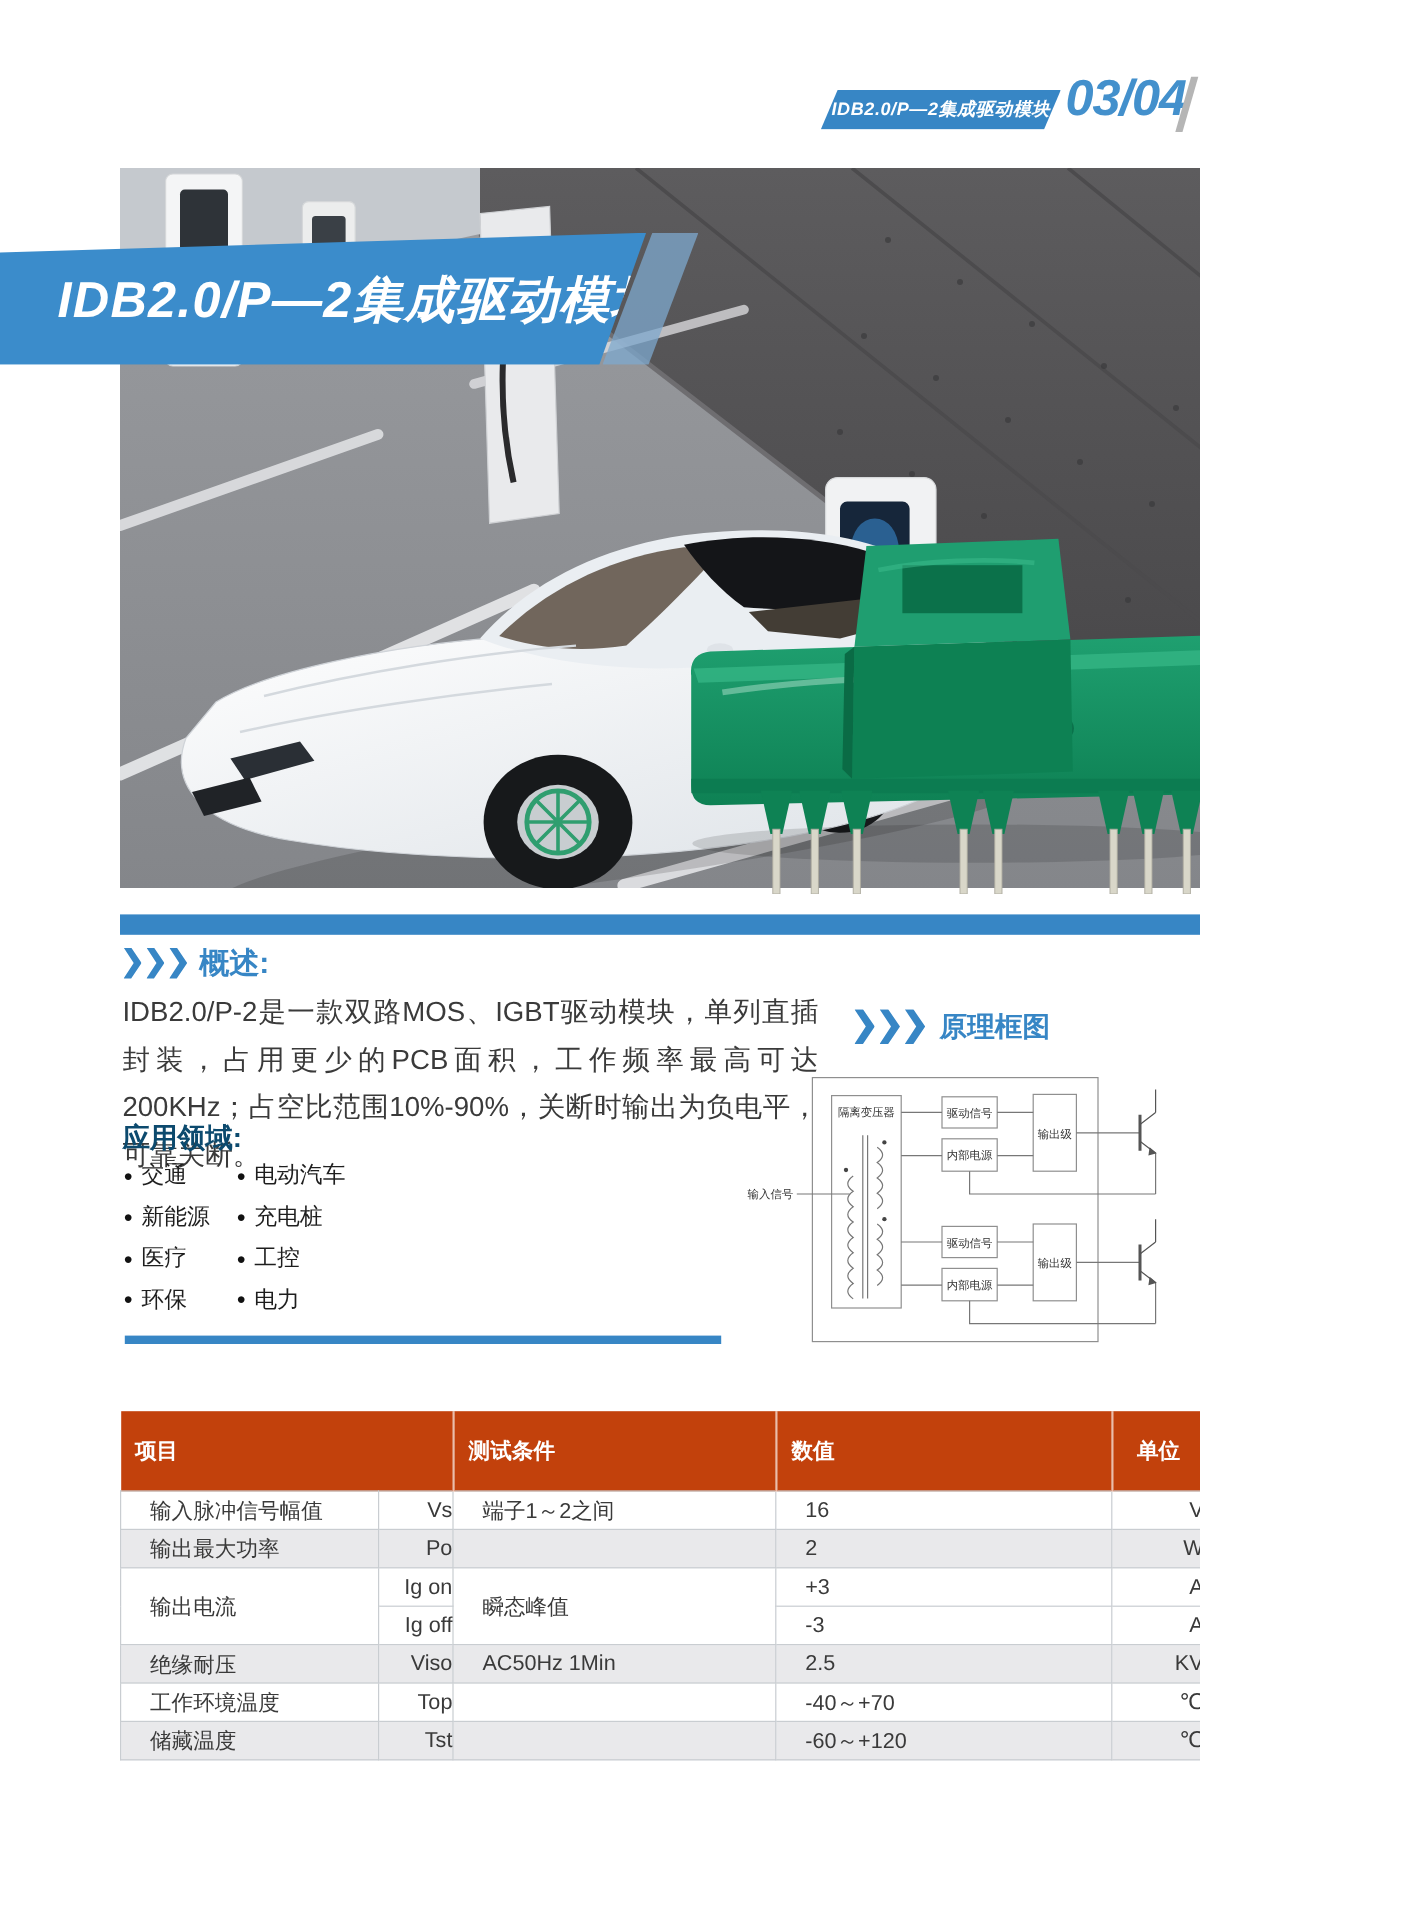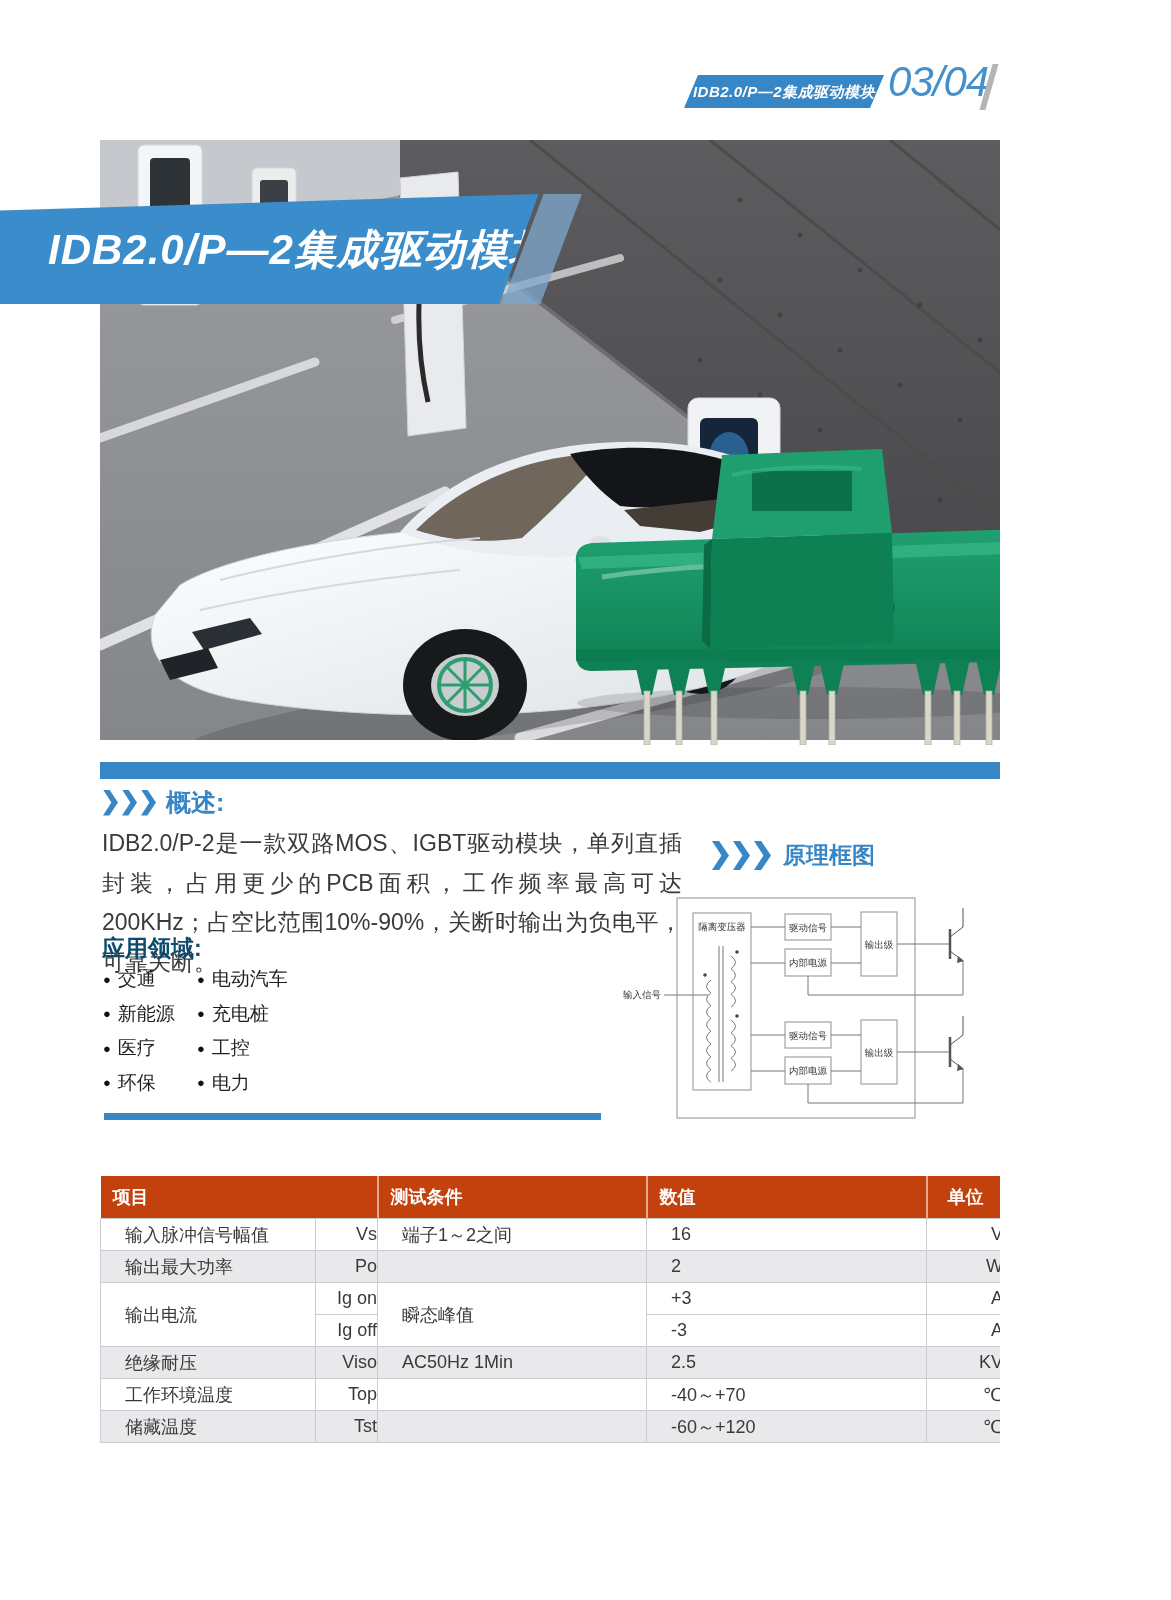--- a/index.html
+++ b/index.html
@@ -5,21 +5,21 @@
   html,body{margin:0;padding:0;background:#ffffff;}
   .page{position:relative;width:1000px;height:1600px;background:#ffffff;overflow:hidden;
         font-family:"Liberation Sans","DejaVu Sans",sans-serif;}
   .abs{position:absolute;}
 
   
   .hdr-tag{left:684px;top:75px;width:200px;height:33px;background:#3786c5;
            clip-path:polygon(7% 0,100% 0,93% 100%,0 100%);}
   .hdr-tag span{display:block;text-align:center;line-height:33px;color:#fff;
                 font-size:15px;font-weight:bold;font-style:italic;letter-spacing:.5px;}
-  .hdr-page{left:888px;top:58px;color:#4390cc;font-size:42px;font-weight:normal;
+  .hdr-page{left:888px;top:58px;color:#4390cc;font-size:42px;font-weight:bold;
             font-style:italic;letter-spacing:-1px;}
   .hdr-slash{left:986px;top:64px;width:6px;height:46px;background:#b5b5b5;transform:skewX(-16deg);}
 
   
   .photo{left:100px;top:140px;width:903px;height:600px;}
   .module{left:562px;top:445px;width:498px;height:300px;z-index:5;}
 
   
   .banner-tail{left:502px;top:194px;width:80px;height:110px;z-index:6;
                background:rgba(125,168,206,.75);
@@ -54,21 +54,21 @@
   .diagram text{font-size:9.5px;fill:#333;}
 
   
   .divider{left:104px;top:1113px;width:497px;height:7px;background:#3786c5;}
   .param-head{left:102px;top:1130px;color:#3786c5;font-size:24px;font-weight:bold;}
   .ptable{left:100px;top:1176px;}
   table{border-collapse:collapse;width:903px;table-layout:fixed;font-size:18px;color:#3a3a3a;}
   thead th{background:#c2410c;color:#fff;font-weight:bold;text-align:left;
            height:34px;padding:0 12px;border-left:2px solid rgba(255,255,255,.55);}
   thead th:first-child{border-left:none;}
-  thead th.c{text-align:center;padding:4px;}
+  thead th.c{text-align:center;padding:16px;}
   tbody td{border:1px solid #c9cdd1;height:31px;padding:0 24px;background:#fff;}
   tbody td.c{text-align:right;padding:0;}
   tr.gray td{background:#e9e9eb;}
 
   .footer-page{left:1010px;top:1476px;color:#4390cc;font-size:22px;text-align:right;}
 </style>
 </head>
 <body>
 
 <div class="page">

